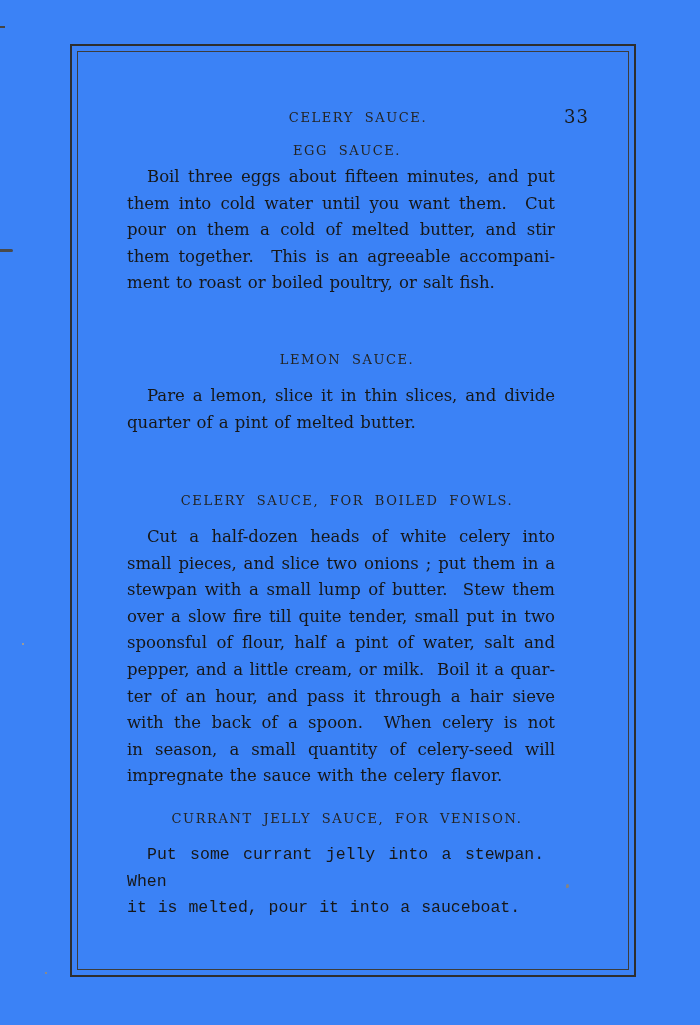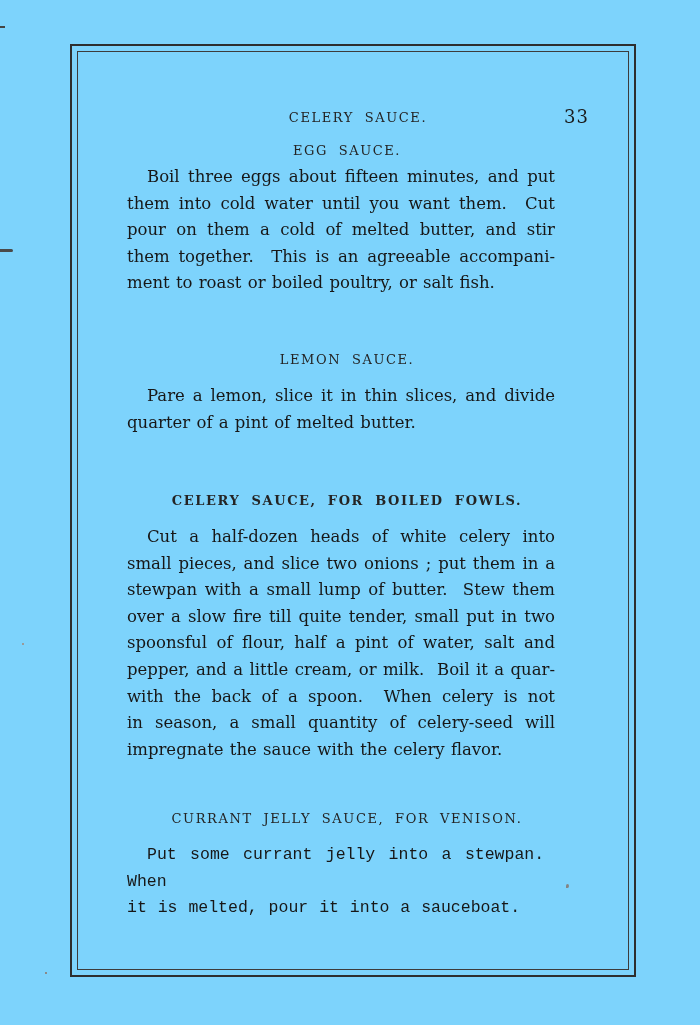--- a/index.html
+++ b/index.html
@@ -8,21 +8,21 @@
     background: #fdfdfc;
     width: 700px;
     height: 1025px;
     overflow: hidden;
     font-family: "DejaVu Serif", serif;
   }
   .scan {
     position: relative;
     width: 700px;
     height: 1025px;
-    background: #7dd3fc;
+    background: #3b82f6;
     color: #191919;
   }
   
   .frame-outer {
     position: absolute;
     left: 70px; top: 44px;
     width: 566px; height: 933px;
     border: 2px solid #2e2e2e;
     box-sizing: border-box;
     padding: 5px;
@@ -61,21 +61,21 @@
     left: 127px; width: 440px;
     text-align: center;
     font-size: 13px;
     letter-spacing: 1.6px;
     word-spacing: 5px;
     color: #242424;
     white-space: nowrap;
   }
   .h0 { top: 143px; }
   .h1 { top: 352px; }
-  .h2 { top: 493px; font-weight: bold; }
+  .h2 { top: 493px; }
   .h3 { top: 811px; }
   
   .para {
     position: absolute;
     left: 127px; width: 428px;
     font-size: 16.5px;
     line-height: 26.6px;
     color: #171717;
     word-spacing: 1px;
   }
@@ -126,20 +126,21 @@
         <div class="line">quarter of a pint of melted butter.</div>
       </div>
       <div class="heading h2">CELERY SAUCE, FOR BOILED FOWLS.</div>
       <div class="para p2">
         <div class="line just indent">Cut a half-dozen heads of white celery into</div>
         <div class="line just">small pieces, and slice two onions ; put them in a</div>
         <div class="line just">stewpan with a small lump of butter.&nbsp; Stew them</div>
         <div class="line just">over a slow fire till quite tender, small put in two</div>
         <div class="line just">spoonsful of flour, half a pint of water, salt and</div>
         <div class="line just">pepper, and a little cream, or milk.&nbsp; Boil it a quar-</div>
+        <div class="line just">ter of an hour, and pass it through a hair sieve</div>
         <div class="line just">with the back of a spoon.&nbsp; When celery is not</div>
         <div class="line just">in season, a small quantity of celery-seed will</div>
         <div class="line">impregnate the sauce with the celery flavor.</div>
       </div>
       <div class="heading h3">CURRANT JELLY SAUCE, FOR VENISON.</div>
       <div class="para p3">
         <div class="line just indent">Put some currant jelly into a stewpan.&nbsp; When</div>
         <div class="line">it is melted, pour it into a sauceboat.</div>
       </div>
     </div>

